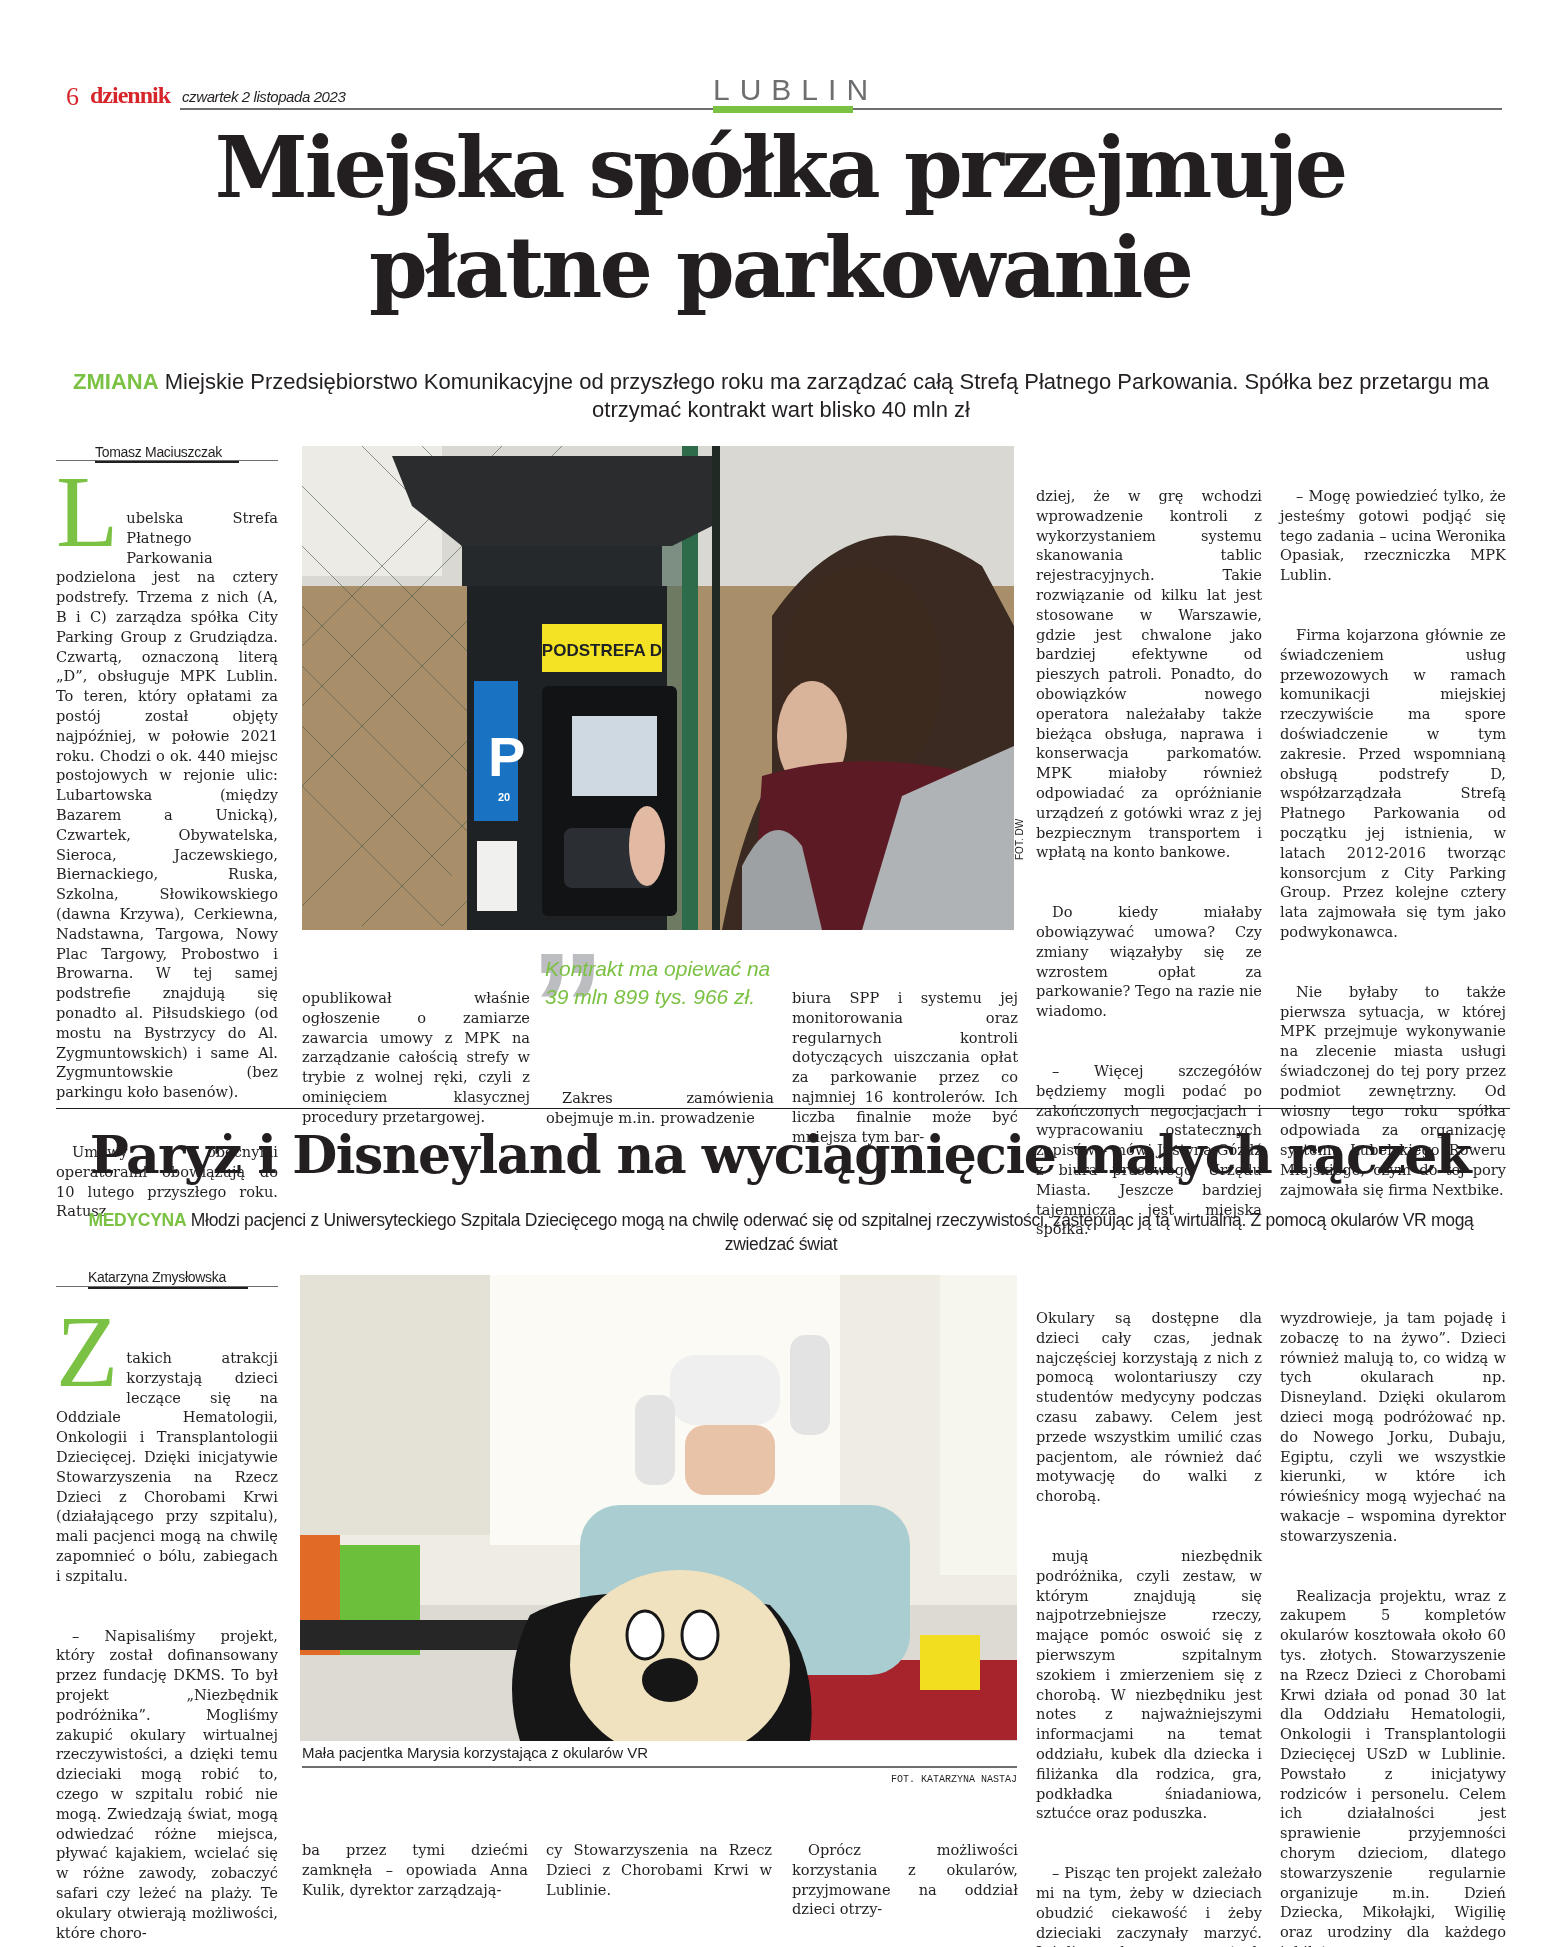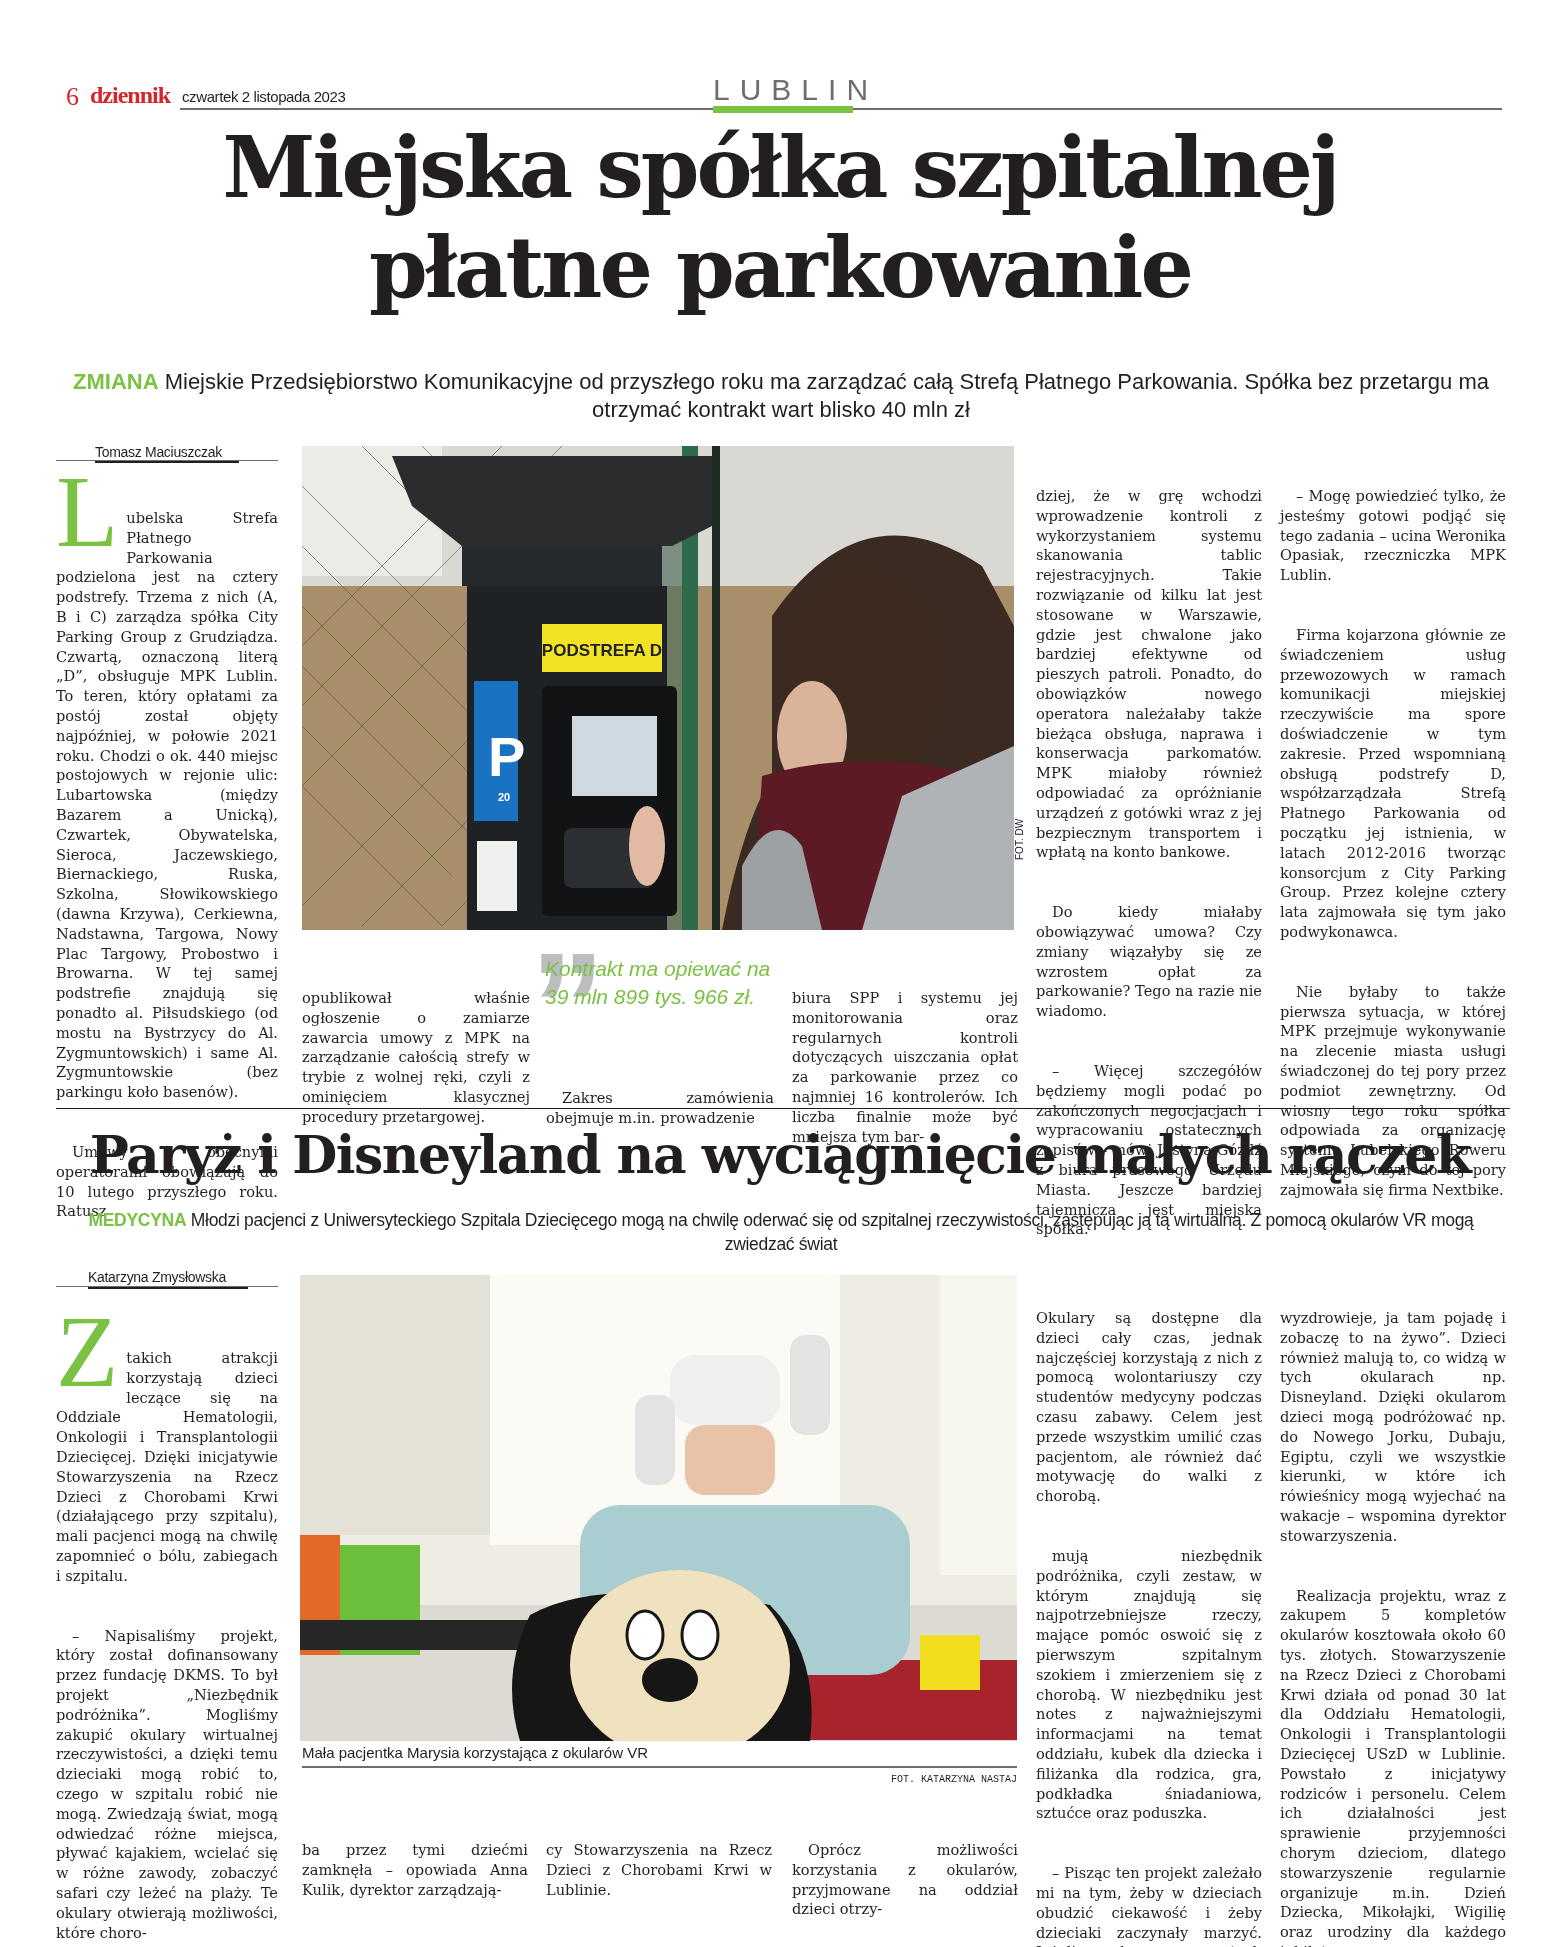--- a/index.html
+++ b/index.html
@@ -4,21 +4,21 @@
 <style>
   * { box-sizing: border-box; margin: 0; padding: 0; }
   html, body { width: 1558px; height: 1947px; background: #ffffff; overflow: hidden; }
   body { position: relative; font-family: "DejaVu Serif", serif; color: #231f20; }
 
   .abs { position: absolute; }
 
   
   .page-num { left: 66px; top: 82px; font-family: "Liberation Serif", serif; font-size: 26px; color: #d6262c; line-height: 30px; }
   .logo { left: 90px; top: 80px; font-family: Liberation Serif, serif; font-weight: bold; font-size: 24px; color: #d6262c; letter-spacing: -1px; line-height: 30px; }
-  .date { left: 182px; top: 88px; font-family: "Liberation Sans", sans-serif; font-size: 15px; color: #231f20; letter-spacing: -0.4px; }
+  .date { left: 182px; top: 88px; font-family: "Liberation Sans", sans-serif; font-size: 15px; color: #231f20; letter-spacing: -0.4px; font-style: italic; }
   .top-rule { left: 180px; top: 108px; width: 1322px; height: 2px; background: #6d6e70; }
   .section-label { left: 713px; top: 78px; width: 140px; text-align: right; font-family: "Liberation Sans", sans-serif; font-size: 30px; letter-spacing: 10px; color: #6d6e70; font-weight: 300; line-height: 24px; }
   .section-bar { left: 713px; top: 106px; width: 140px; height: 7px; background: #7bc143; }
 
   
   .headline1 { left: 50px; top: 118px; width: 1460px; text-align: center; font-family: "DejaVu Serif", serif; font-weight: bold; font-size: 84px; line-height: 100px; letter-spacing: -3px; color: #231f20; }
 
   .lead { text-align: center; font-family: "Liberation Sans", sans-serif; color: #231f20; }
   .lead1 { left: 56px; top: 368px; width: 1450px; font-size: 22px; line-height: 28px; }
   .lead-tag { color: #7bc143; font-weight: bold; }
@@ -55,21 +55,21 @@
 <body>
 
 <div class="abs page-num">6</div>
 <div class="abs logo">dziennik</div>
 <div class="abs date">czwartek 2 listopada 2023</div>
 <div class="abs top-rule"></div>
 <div class="abs section-label">LUBLIN</div>
 <div class="abs section-bar"></div>
 
 <h1 class="abs headline1">
-  <span>Miejska spółka szpitalnej</span><br>
+  <span>Miejska spółka przejmuje</span><br>
   <span>płatne parkowanie</span>
 </h1>
 
 <div class="abs lead lead1">
   <span class="lead-tag">ZMIANA</span>
   <span>Miejskie Przedsiębiorstwo Komunikacyjne od przyszłego roku ma zarządzać całą Strefą Płatnego Parkowania. Spółka bez przetargu ma otrzymać kontrakt wart blisko 40 mln zł</span>
 </div>
 
 <div class="abs col-rule" style="left:56px;top:460px;width:222px;"></div>
 <div class="abs byline" style="left:95px;top:444px;">Tomasz Maciuszczak</div>

